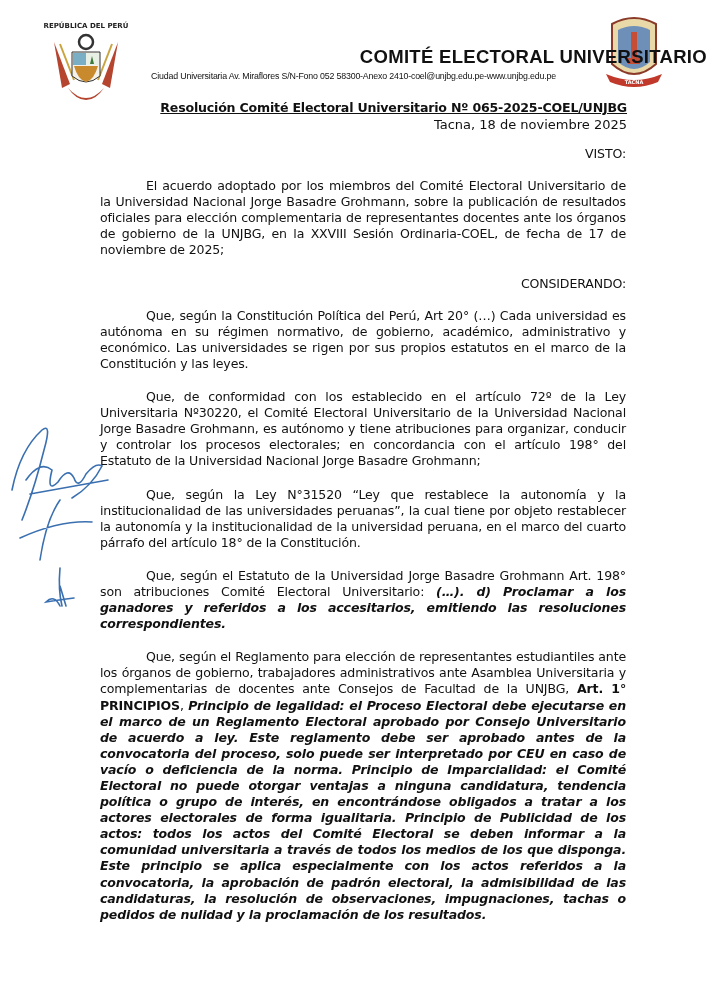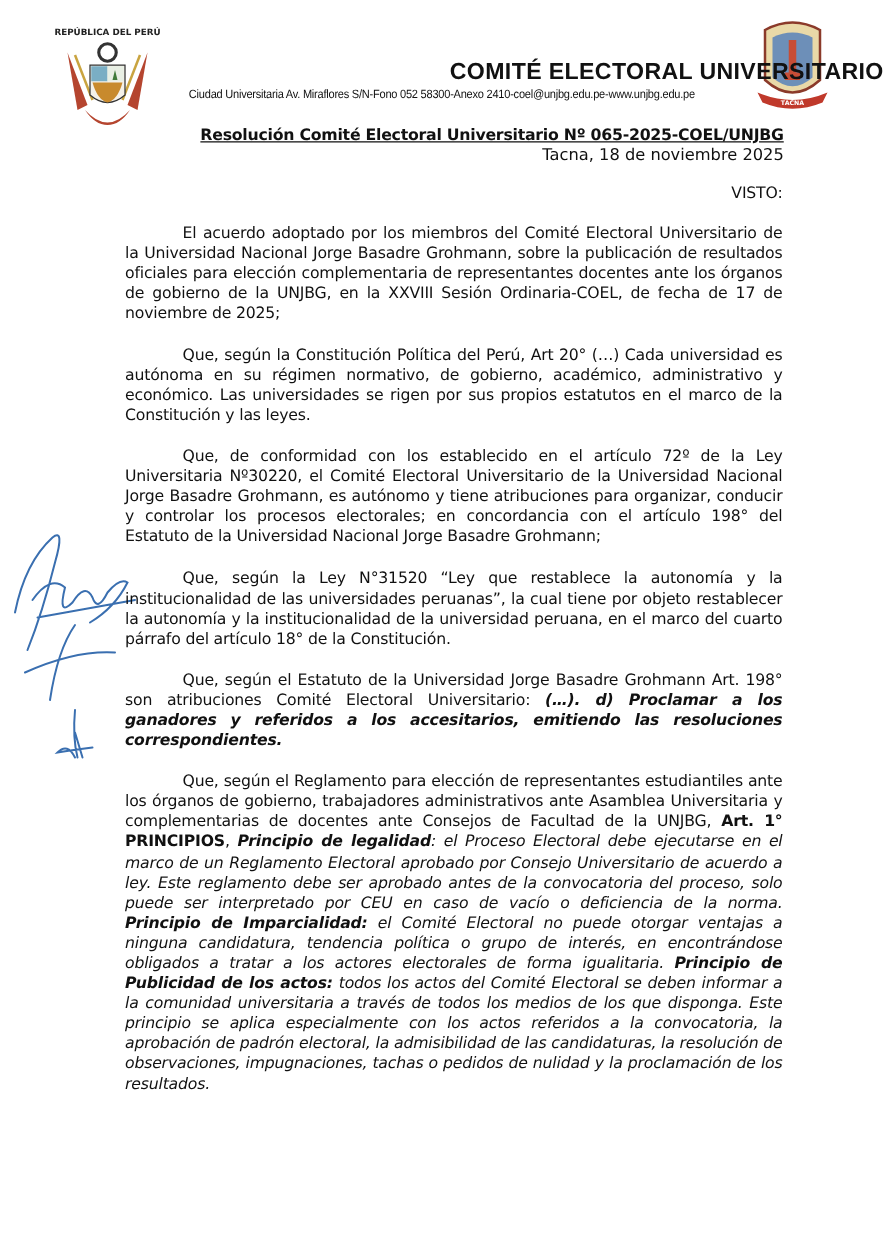--- a/index.html
+++ b/index.html
@@ -9,21 +9,21 @@
   .crest-right { position:absolute; left:604px; top:14px; width:60px; height:80px; }
   .hdr-title { position:absolute; left:0; width:707px; top:46px; text-align:right; font-family:"Liberation Sans", sans-serif; font-weight:bold; font-size:18.5px; letter-spacing:0.3px; }
   .hdr-sub { position:absolute; left:0; width:707px; top:70px; text-align:center; font-family:"Liberation Sans", sans-serif; font-size:9.6px; letter-spacing:-0.2px; transform:scaleX(0.92); }
   .res-title { position:absolute; right:80px; top:100px; font-family:"DejaVu Sans", sans-serif; font-weight:bold; font-size:12.6px; text-decoration:underline; letter-spacing:-0.2px;text-align:center; }
   .res-date { position:absolute; right:80px; top:117px; font-size:13px;text-align:right; }
   .body { position:absolute; left:100px; width:526px; top:146px; font-size:12.55px; line-height:16.1px; letter-spacing:-0.15px; }
   .head { font-weight:normal; margin:0 0 16px 0;text-align:right; }
   p { margin:0 0 17px 0; text-align:justify; text-indent:46px; }
   .bi { font-weight:bold; font-style:italic; }
   .b { font-weight:bold; }
-  .i { font-style:italic; }
+  .i { font-style:italic;font-weight:bold; }
   .sig { position:absolute; left:0; top:410px; width:110px; height:200px; }
 </style>
 </head>
 <body>
 
 <div class="page">
 
   <svg class="crest-left" viewBox="0 0 92 96">
     <path d="M12 22 Q46 -2 80 22" fill="none" stroke="#222" stroke-width="0"></path>
     <text x="46" y="14" font-size="7" font-weight="bold" text-anchor="middle" fill="#222" font-family="DejaVu Sans, sans-serif">REPÚBLICA DEL PERÚ</text>
@@ -57,19 +57,20 @@
 
   <svg class="sig" viewBox="0 0 110 200">
     <path d="M12 80 Q20 40 42 20 Q52 12 44 40 Q34 80 22 110 M26 70 Q40 50 52 60 Q46 84 58 72 Q68 56 74 68 Q78 80 86 64 Q96 52 102 56 Q92 76 72 88 M30 84 L108 70 M20 128 Q60 110 92 112 M40 150 Q46 110 60 90" fill="none" stroke="#3a6fb0" stroke-width="1.6" stroke-linecap="round"></path>
     <path d="M60 158 Q58 180 62 196 M60 196 Q54 184 46 192 Q58 190 74 188 M60 176 L66 196" fill="none" stroke="#3a6fb0" stroke-width="1.6" stroke-linecap="round"></path>
   </svg>
 
   <div class="body">
     <div class="head">VISTO:</div>
     <p>El acuerdo adoptado por los miembros del Comité Electoral Universitario de la Universidad Nacional Jorge Basadre Grohmann, sobre la publicación de resultados oficiales para elección complementaria de representantes docentes ante los órganos de gobierno de la UNJBG, en la XXVIII Sesión Ordinaria-COEL, de fecha de 17 de noviembre de 2025;</p>
 
+    <div class="head">CONSIDERANDO:</div>
     <p>Que, según la Constitución Política del Perú, Art 20° (…) Cada universidad es autónoma en su régimen normativo, de gobierno, académico, administrativo y económico. Las universidades se rigen por sus propios estatutos en el marco de la Constitución y las leyes.</p>
     <p>Que, de conformidad con los establecido en el artículo 72º de la Ley Universitaria Nº30220, el Comité Electoral Universitario de la Universidad Nacional Jorge Basadre Grohmann, es autónomo y tiene atribuciones para organizar, conducir y controlar los procesos electorales; en concordancia con el artículo 198° del Estatuto de la Universidad Nacional Jorge Basadre Grohmann;</p>
     <p>Que, según la Ley N°31520 “Ley que restablece la autonomía y la institucionalidad de las universidades peruanas”, la cual tiene por objeto restablecer la autonomía y la institucionalidad de la universidad peruana, en el marco del cuarto párrafo del artículo 18° de la Constitución.</p>
     <p><span>Que, según el Estatuto de la Universidad Jorge Basadre Grohmann Art. 198° son atribuciones Comité Electoral Universitario: </span><span class="bi">(…). d) Proclamar a los ganadores y referidos a los accesitarios, emitiendo las resoluciones correspondientes.</span></p>
     <p><span>Que, según el Reglamento para elección de representantes estudiantiles ante los órganos de gobierno, trabajadores administrativos ante Asamblea Universitaria y complementarias de docentes ante Consejos de Facultad de la UNJBG, </span><span class="b">Art. 1° PRINCIPIOS</span><span>, </span><span class="bi">Principio de legalidad</span><span class="i">: el Proceso Electoral debe ejecutarse en el marco de un Reglamento Electoral aprobado por Consejo Universitario de acuerdo a ley. Este reglamento debe ser aprobado antes de la convocatoria del proceso, solo puede ser interpretado por CEU en caso de vacío o deficiencia de la norma. </span><span class="bi">Principio de Imparcialidad:</span><span class="i"> el Comité Electoral no puede otorgar ventajas a ninguna candidatura, tendencia política o grupo de interés, en encontrándose obligados a tratar a los actores electorales de forma igualitaria. </span><span class="bi">Principio de Publicidad de los actos:</span><span class="i"> todos los actos del Comité Electoral se deben informar a la comunidad universitaria a través de todos los medios de los que disponga. Este principio se aplica especialmente con los actos referidos a la convocatoria, la aprobación de padrón electoral, la admisibilidad de las candidaturas, la resolución de observaciones, impugnaciones, tachas o pedidos de nulidad y la proclamación de los resultados.</span></p>
   </div>
 </div>
 
 </body></html>

